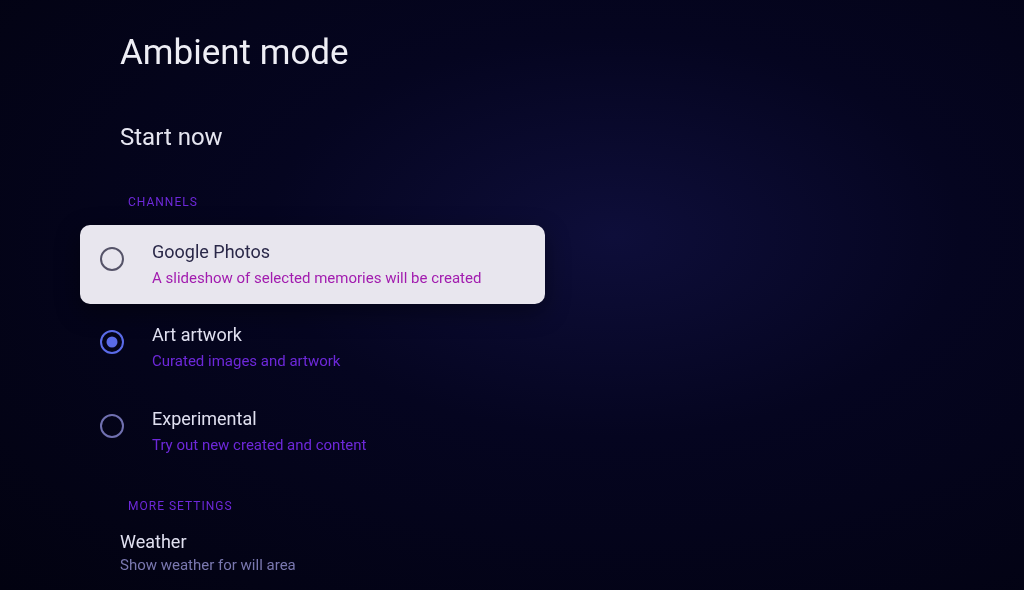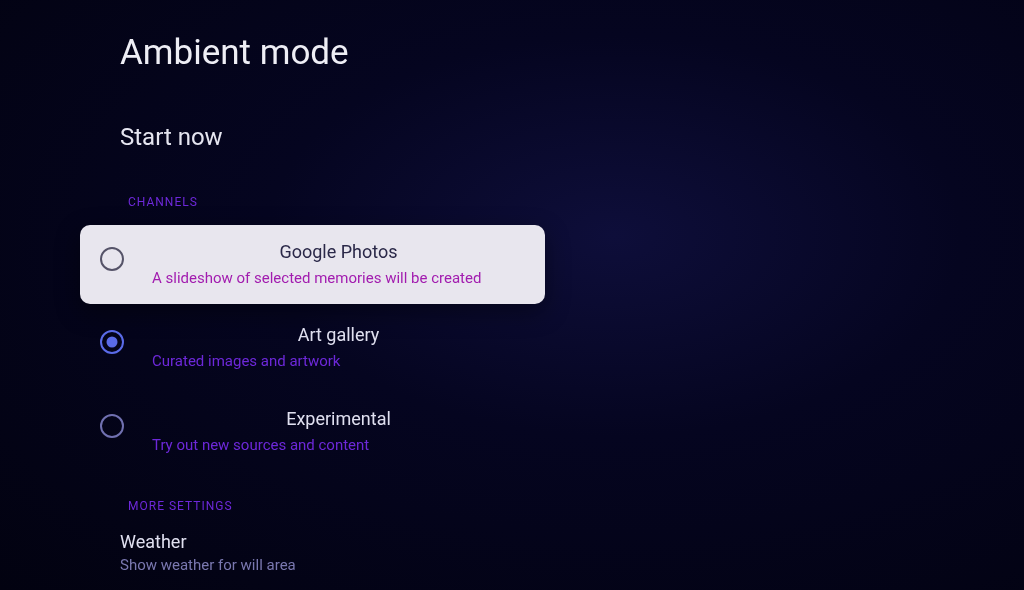--- a/index.html
+++ b/index.html
@@ -92,21 +92,20 @@
     }
     
     .channel-text {
       flex: 1;
     }
     
     .channel-title {
       font-size: 18px;
       color: #e0e0f0;
       margin-bottom: 6px;
-      text-align: center;
     }
     
     .channel-item.focused .channel-title {
       color: #2a2848;
     }
     
     .channel-desc {
       font-size: 15px;
       color: #6d28d9;
       line-height: 1.35;
@@ -152,30 +151,30 @@
       <div class="radio"></div>
       <div class="channel-text">
         <div class="channel-title">Google Photos</div>
         <div class="channel-desc">A slideshow of selected memories will be created</div>
       </div>
     </div>
 
     <div class="channel-item">
       <div class="radio selected"></div>
       <div class="channel-text">
-        <div class="channel-title">Art gallery</div>
+        <div class="channel-title">Art artwork</div>
         <div class="channel-desc">Curated images and artwork</div>
       </div>
     </div>
 
     <div class="channel-item">
       <div class="radio"></div>
       <div class="channel-text">
         <div class="channel-title">Experimental</div>
-        <div class="channel-desc">Try out new sources and content</div>
+        <div class="channel-desc">Try out new created and content</div>
       </div>
     </div>
 
   </div>
 
   <div class="more-settings-section">
     <div class="section-header">MORE SETTINGS</div>
 
     <div class="setting-item">
       <div class="setting-title">Weather</div>

